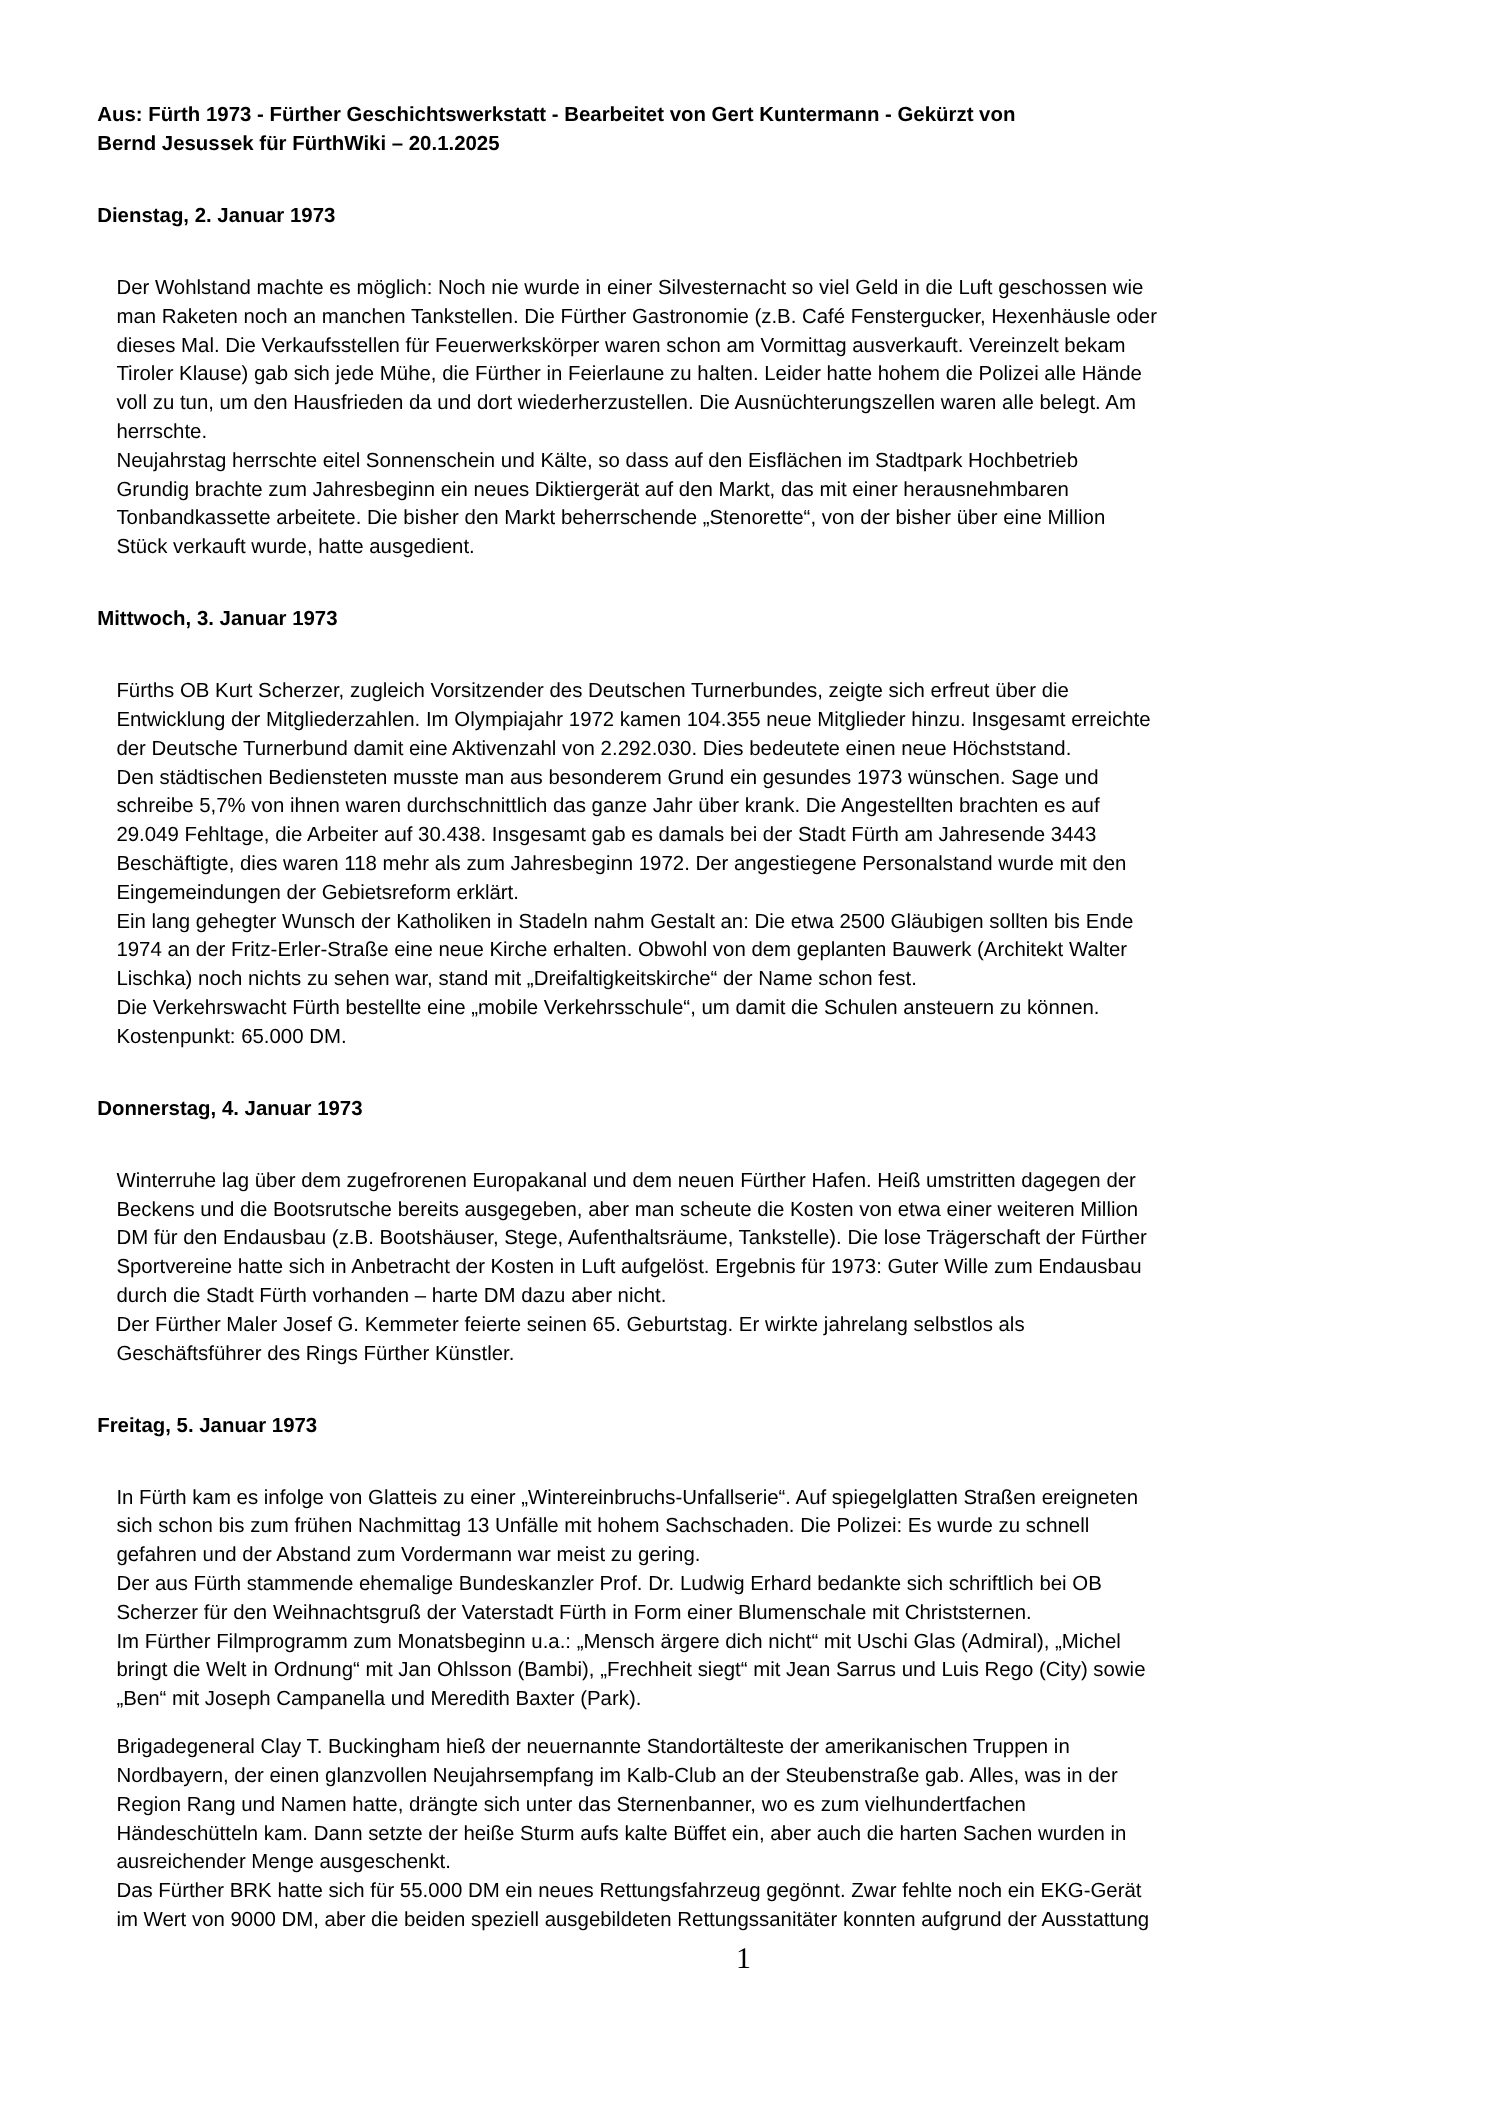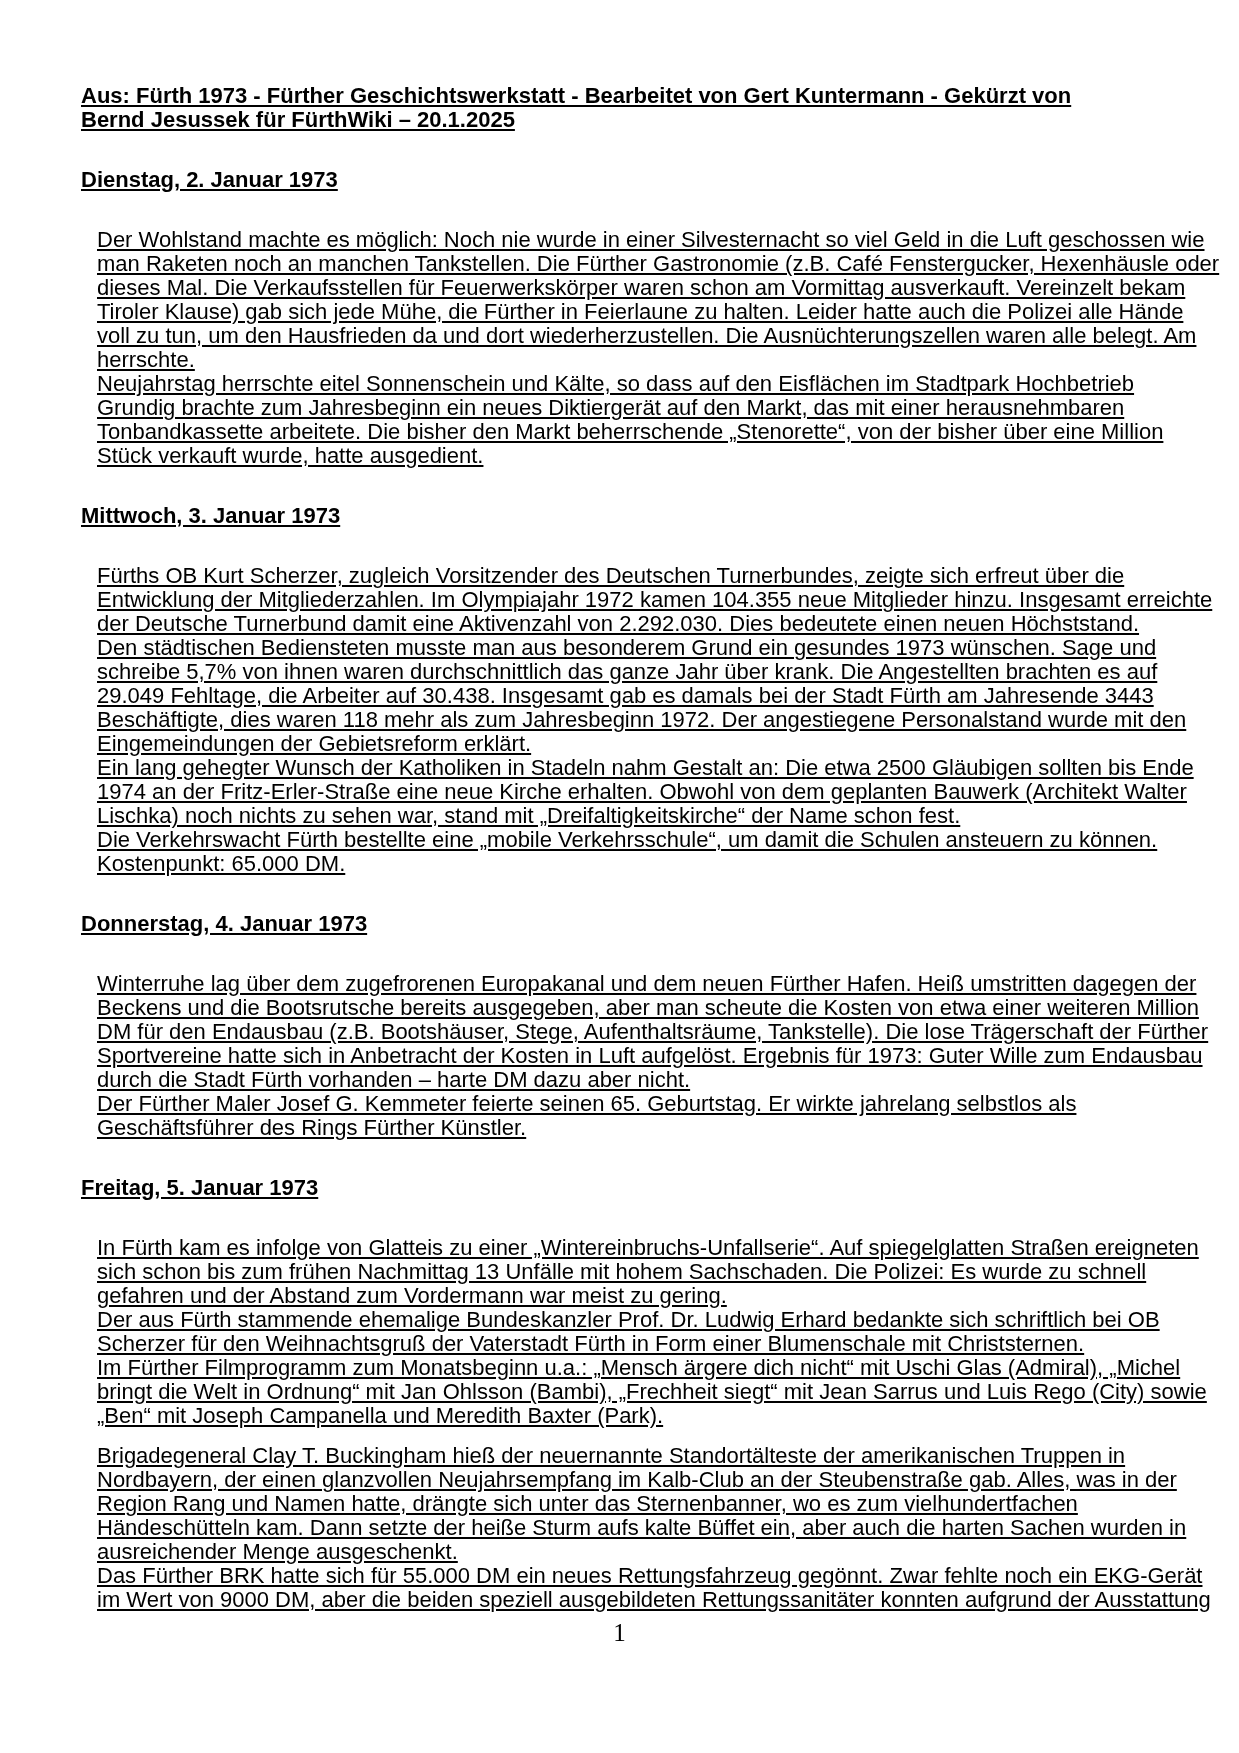--- a/index.html
+++ b/index.html
@@ -10,23 +10,22 @@
     background: #ffffff;
     color: #000000;
     font-family: "Liberation Sans", sans-serif;
     overflow: hidden;
   }
   .content {
     position: absolute;
     left: 81px;
     top: 84px;
     width: 952px;
-    font-size: 22px;
+    font-size: 17px;
     line-height: 24px;
-    text-decoration: underline;
   }
   .doc-header { font-weight: bold; margin-bottom: 24px; }
   .section-heading { font-weight: bold; margin: 36px 0; }
   .paragraph { margin: 16px; }
   .line { min-height: 24px; white-space: nowrap; }
   .footer-page-number {
     position: absolute;
     top: 1618px;
     left: 0;
     width: 100%;
@@ -45,34 +44,34 @@
     <div class="doc-header">
       <div class="line">Aus: Fürth 1973 - Fürther Geschichtswerkstatt - Bearbeitet von Gert Kuntermann - Gekürzt von</div>
       <div class="line">Bernd Jesussek für FürthWiki – 20.1.2025</div>
     </div>
 
     <div class="section-heading">Dienstag, 2. Januar 1973</div>
     <div class="paragraph">
       <div class="line">Der Wohlstand machte es möglich: Noch nie wurde in einer Silvesternacht so viel Geld in die Luft geschossen wie</div>
       <div class="line">man Raketen noch an manchen Tankstellen. Die Fürther Gastronomie (z.B. Café Fenstergucker, Hexenhäusle oder</div>
       <div class="line">dieses Mal. Die Verkaufsstellen für Feuerwerkskörper waren schon am Vormittag ausverkauft. Vereinzelt bekam</div>
-      <div class="line">Tiroler Klause) gab sich jede Mühe, die Fürther in Feierlaune zu halten. Leider hatte auch die Polizei alle Hände</div>
+      <div class="line">Tiroler Klause) gab sich jede Mühe, die Fürther in Feierlaune zu halten. Leider hatte hohem die Polizei alle Hände</div>
       <div class="line">voll zu tun, um den Hausfrieden da und dort wiederherzustellen. Die Ausnüchterungszellen waren alle belegt. Am</div>
       <div class="line">herrschte.</div>
       <div class="line">Neujahrstag herrschte eitel Sonnenschein und Kälte, so dass auf den Eisflächen im Stadtpark Hochbetrieb</div>
       <div class="line">Grundig brachte zum Jahresbeginn ein neues Diktiergerät auf den Markt, das mit einer herausnehmbaren</div>
       <div class="line">Tonbandkassette arbeitete. Die bisher den Markt beherrschende „Stenorette“, von der bisher über eine Million</div>
       <div class="line">Stück verkauft wurde, hatte ausgedient.</div>
     </div>
 
     <div class="section-heading">Mittwoch, 3. Januar 1973</div>
     <div class="paragraph">
       <div class="line">Fürths OB Kurt Scherzer, zugleich Vorsitzender des Deutschen Turnerbundes, zeigte sich erfreut über die</div>
       <div class="line">Entwicklung der Mitgliederzahlen. Im Olympiajahr 1972 kamen 104.355 neue Mitglieder hinzu. Insgesamt erreichte</div>
-      <div class="line">der Deutsche Turnerbund damit eine Aktivenzahl von 2.292.030. Dies bedeutete einen neuen Höchststand.</div>
+      <div class="line">der Deutsche Turnerbund damit eine Aktivenzahl von 2.292.030. Dies bedeutete einen neue Höchststand.</div>
       <div class="line">Den städtischen Bediensteten musste man aus besonderem Grund ein gesundes 1973 wünschen. Sage und</div>
       <div class="line">schreibe 5,7% von ihnen waren durchschnittlich das ganze Jahr über krank. Die Angestellten brachten es auf</div>
       <div class="line">29.049 Fehltage, die Arbeiter auf 30.438. Insgesamt gab es damals bei der Stadt Fürth am Jahresende 3443</div>
       <div class="line">Beschäftigte, dies waren 118 mehr als zum Jahresbeginn 1972. Der angestiegene Personalstand wurde mit den</div>
       <div class="line">Eingemeindungen der Gebietsreform erklärt.</div>
       <div class="line">Ein lang gehegter Wunsch der Katholiken in Stadeln nahm Gestalt an: Die etwa 2500 Gläubigen sollten bis Ende</div>
       <div class="line">1974 an der Fritz-Erler-Straße eine neue Kirche erhalten. Obwohl von dem geplanten Bauwerk (Architekt Walter</div>
       <div class="line">Lischka) noch nichts zu sehen war, stand mit „Dreifaltigkeitskirche“ der Name schon fest.</div>
       <div class="line">Die Verkehrswacht Fürth bestellte eine „mobile Verkehrsschule“, um damit die Schulen ansteuern zu können.</div>
       <div class="line">Kostenpunkt: 65.000 DM.</div>

